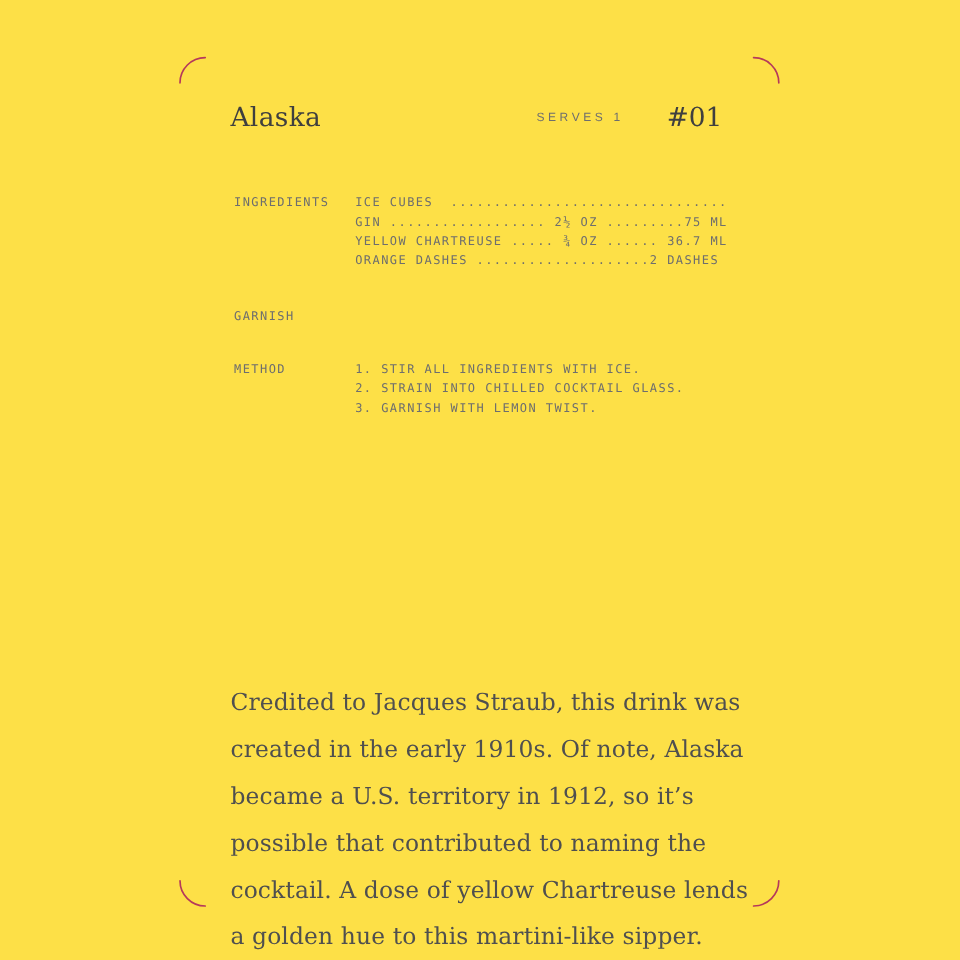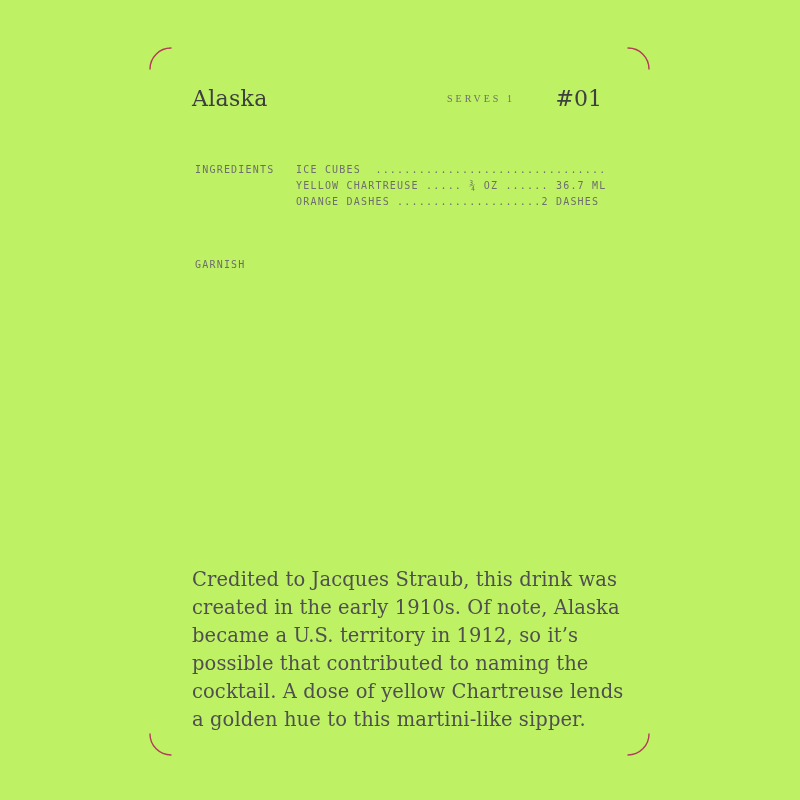--- a/index.html
+++ b/index.html
@@ -10,21 +10,21 @@
   body {
     width: 800px;
     height: 800px;
     position: relative;
     overflow: hidden;
     font-family: "DejaVu Sans Mono", monospace;
   }
   .card {
     position: absolute;
     inset: 0;
-    background: #bef264;
+    background: #fde047;
   }
   .marks {
     position: absolute;
     left: 0; top: 0;
     width: 800px; height: 800px;
     pointer-events: none;
   }
   .marks path {
     fill: none;
     stroke: #b5395b;
@@ -40,21 +40,21 @@
     font-weight: 400;
     font-size: 22px;
     line-height: 25px;
     color: #3f3f3f;
     letter-spacing: 0.3px;
   }
   .serves {
     position: absolute;
     left: 447px;
     top: 92px;
-    font-family: Liberation Serif, serif;
+    font-family: Liberation Sans, sans-serif;
     font-size: 10px;
     line-height: 13px;
     letter-spacing: 3px;
     color: #6e6e6e;
     white-space: pre;
   }
   .number {
     position: absolute;
     right: 198px;
     top: 86px;
@@ -90,21 +90,21 @@
     margin-left: 101px;
   }
   .description {
     position: absolute;
     left: 192px;
     top: 566px;
     width: 440px;
     margin: 0;
     font-family: "DejaVu Serif", serif;
     font-size: 19.5px;
-    line-height: 28px;
+    line-height: 39px;
     color: #4f4f4f;
     letter-spacing: 0.1px;
     white-space: pre-line;
   }
 </style>
 </head>
 <body>
 
 <div class="card">
 
@@ -116,29 +116,38 @@
   </svg>
 
   <h1 class="title">Alaska</h1>
   <div class="serves">SERVES 1</div>
   <div class="number">#01</div>
 
   <section class="row row-ingredients">
     <div class="label">INGREDIENTS</div>
     <div class="content">
       <div class="line">ICE CUBES  ................................</div>
+      <div class="line">GIN .................. 2½ OZ .........75 ML</div>
       <div class="line">YELLOW CHARTREUSE ..... ¾ OZ ...... 36.7 ML</div>
       <div class="line">ORANGE DASHES ....................2 DASHES</div>
     </div>
   </section>
 
   <section class="row row-garnish">
     <div class="label">GARNISH</div>
   </section>
 
+  <section class="row row-method">
+    <div class="label">METHOD</div>
+    <div class="content">
+      <div class="line">1. STIR ALL INGREDIENTS WITH ICE.</div>
+      <div class="line">2. STRAIN INTO CHILLED COCKTAIL GLASS.</div>
+      <div class="line">3. GARNISH WITH LEMON TWIST.</div>
+    </div>
+  </section>
 
   <p class="description">Credited to Jacques Straub, this drink was
 created in the early 1910s. Of note, Alaska
 became a U.S. territory in 1912, so it’s
 possible that contributed to naming the
 cocktail. A dose of yellow Chartreuse lends
 a golden hue to this martini-like sipper.</p>
 
 </div>
 

